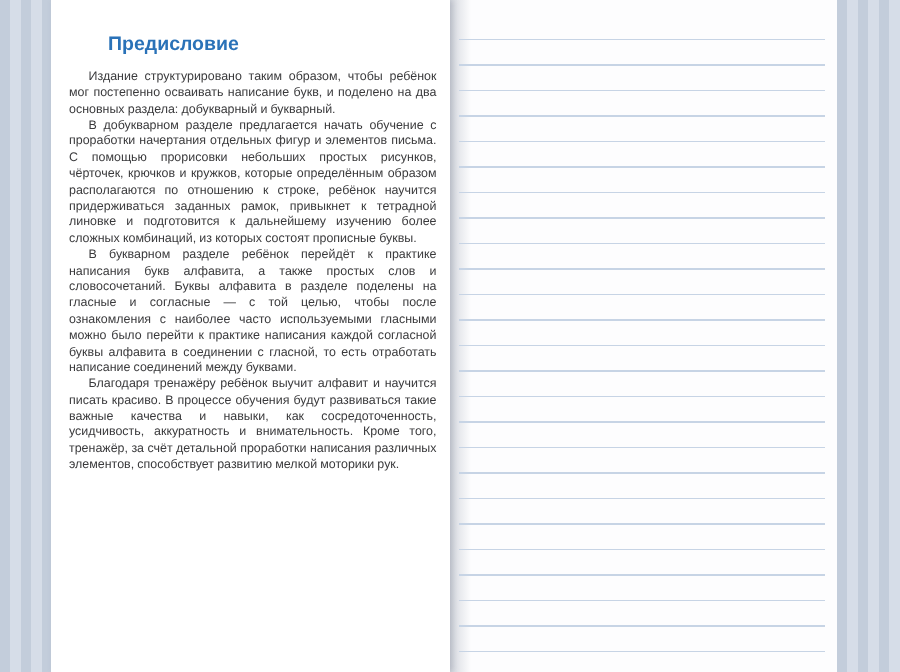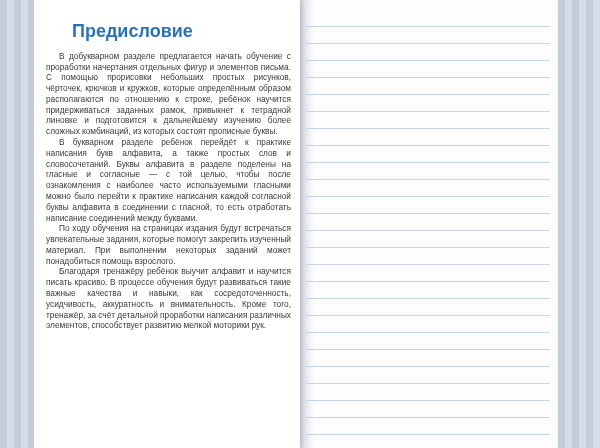--- a/index.html
+++ b/index.html
@@ -30,21 +30,21 @@
     background:#fdfdfe;
     z-index:1;
   }
   .gutter-shade{
     position:absolute;left:0;top:0;bottom:0;width:14px;
     background:linear-gradient(90deg, rgba(120,130,150,0.30), rgba(120,130,150,0));
     pointer-events:none;
   }
   .page-title{
     margin:0 0 9px 26px;
-    font-size:18px;line-height:1.1;font-weight:bold;
+    font-size:13px;line-height:1.1;font-weight:bold;
     color:#2a72b8;
   }
   .body-text p{
     margin:0;
     font-size:8.3px;line-height:1.3;
     color:#3a3a3c;
     text-align:justify;
     text-indent:13px;
     word-spacing:-0.2px;
   }
@@ -63,23 +63,23 @@
   }
 </style>
 </head>
 <body>
 
 <div class="spread">
 
   <div class="page left-page">
     <h1 class="page-title">Предисловие</h1>
     <div class="body-text">
+      <p>Издание структурировано таким образом, чтобы ребёнок мог постепенно осваивать написание букв, и поделено на два основных раздела: добукварный и букварный.</p>
       <p>В добукварном разделе предлагается начать обучение с проработки начертания отдельных фигур и элементов письма. С помощью прорисовки небольших простых рисунков, чёрточек, крючков и кружков, которые определённым образом располагаются по отношению к строке, ребёнок научится придерживаться заданных рамок, привыкнет к тетрадной линовке и подготовится к дальнейшему изучению более сложных комбинаций, из которых состоят прописные буквы.</p>
       <p>В букварном разделе ребёнок перейдёт к практике написания букв алфавита, а также простых слов и словосочетаний. Буквы алфавита в разделе поделены на гласные и согласные — с той целью, чтобы после ознакомления с наиболее часто используемыми гласными можно было перейти к практике написания каждой согласной буквы алфавита в соединении с гласной, то есть отработать написание соединений между буквами.</p>
-      <p>По ходу обучения на страницах издания будут встречаться увлекательные задания, которые помогут закрепить изученный материал. При выполнении некоторых заданий может понадобиться помощь взрослого.</p>
       <p>Благодаря тренажёру ребёнок выучит алфавит и научится писать красиво. В процессе обучения будут развиваться такие важные качества и навыки, как сосредоточенность, усидчивость, аккуратность и внимательность. Кроме того, тренажёр, за счёт детальной проработки написания различных элементов, способствует развитию мелкой моторики рук.</p>
     </div>
   </div>
 
   <div class="page right-page">
     <div class="gutter-shade"></div>
     <div class="ruled-area"></div>
   </div>
 
   <div class="right-edge-stripes"></div>

